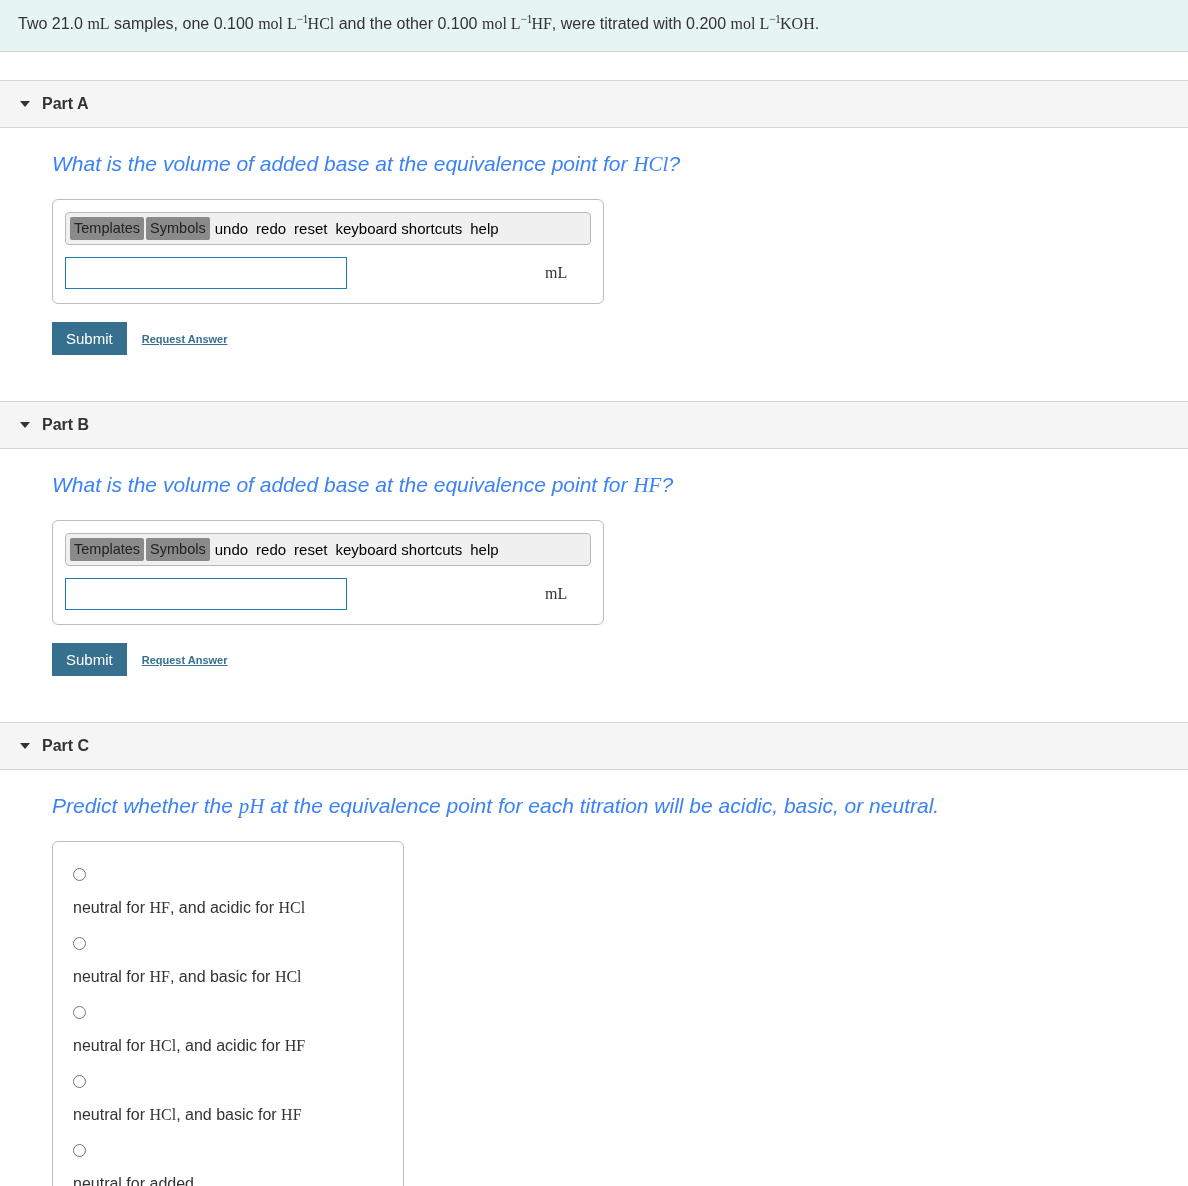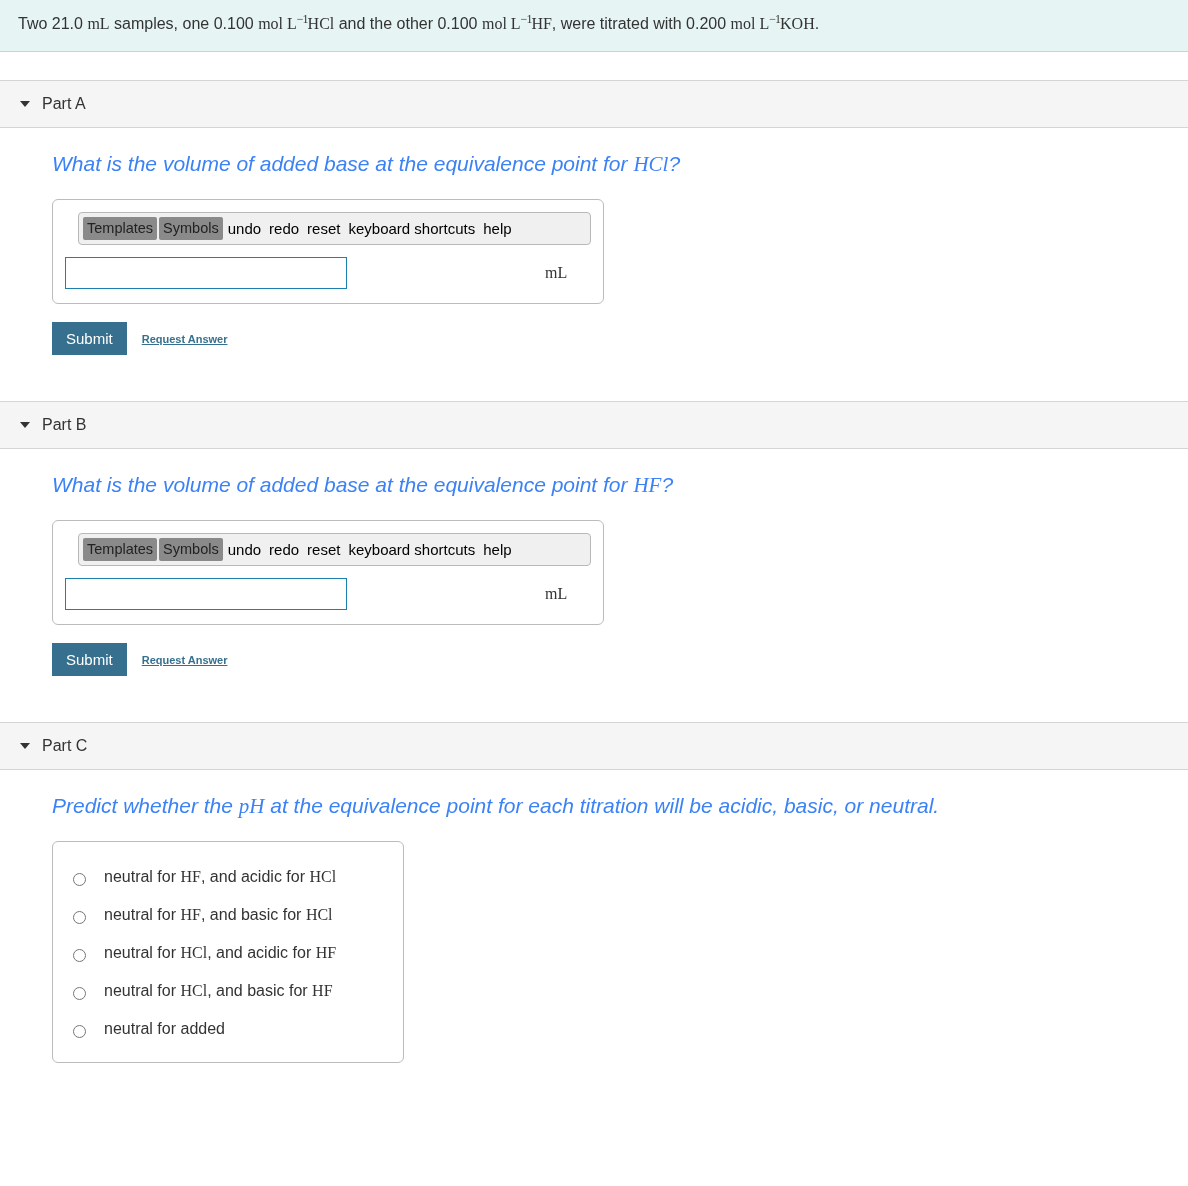--- a/index.html
+++ b/index.html
@@ -32,34 +32,34 @@
     margin-top: 28px;
   }
   .part-header:first-of-type { margin-top: 28px; }
   .caret {
     width: 0; height: 0;
     border-left: 5px solid transparent;
     border-right: 5px solid transparent;
     border-top: 6px solid #333;
     cursor: pointer;
   }
-  .part-title { font-weight: normal; font-size: 16px; color: #333; }
+  .part-title { font-weight: bold; font-size: 16px; color: #333; }
   .part-body { padding: 24px 18px 18px 52px; }
   .question { font-size: 21px; color: #3b82f6; margin-bottom: 22px; font-style: italic; }
   .answer-box {
     border: 1px solid #bcbcbc;
     border-radius: 6px;
     width: 552px;
     overflow: hidden;
   }
   .toolbar {
     background: #f0f0f0;
     border: 1px solid #b8b8b8;
     border-radius: 4px;
-    margin: 12px 12px 6px 25px;
+    margin: 12px 12px 6px 12px;
     padding: 4px 6px 4px 4px;
     display: flex;
     align-items: center;
     gap: 2px;
     font-size: 15px;
     color: #333;
   }
   .tb-btn {
     background: #8a8a8a;
     color: #222;
@@ -113,24 +113,25 @@
     text-decoration: underline;
     cursor: pointer;
   }
   .radio-box {
     border: 1px solid #bcbcbc;
     border-radius: 6px;
     width: 352px;
     padding: 16px 16px 14px;
   }
   .radio-row {
-    display: flex; align-items: flex-end; gap: 18px;
+    display: flex; align-items: flex-start; gap: 18px;
     padding: 10px 4px;
     font-size: 16px;
     color: #333;
+    flex-direction: column;
   }
   .radio-row input[type="radio"] { cursor: pointer; width: 13px; height: 13px; }
 </style>
 </head>
 <body>
 
 <div class="problem-intro">
   <span>Two 21.0 </span><span class="ml">mL</span><span> samples, one 0.100 </span><span class="molL"><span>mol L</span><sup class="sups">−1</sup></span><span class="chem">HCl</span><span> and the other 0.100 </span><span class="molL"><span>mol L</span><sup class="sups">−1</sup></span><span class="chem">HF</span><span>, were titrated with 0.200 </span><span class="molL"><span>mol L</span><sup class="sups">−1</sup></span><span class="chem">KOH</span><span>.</span>
 </div>
 

